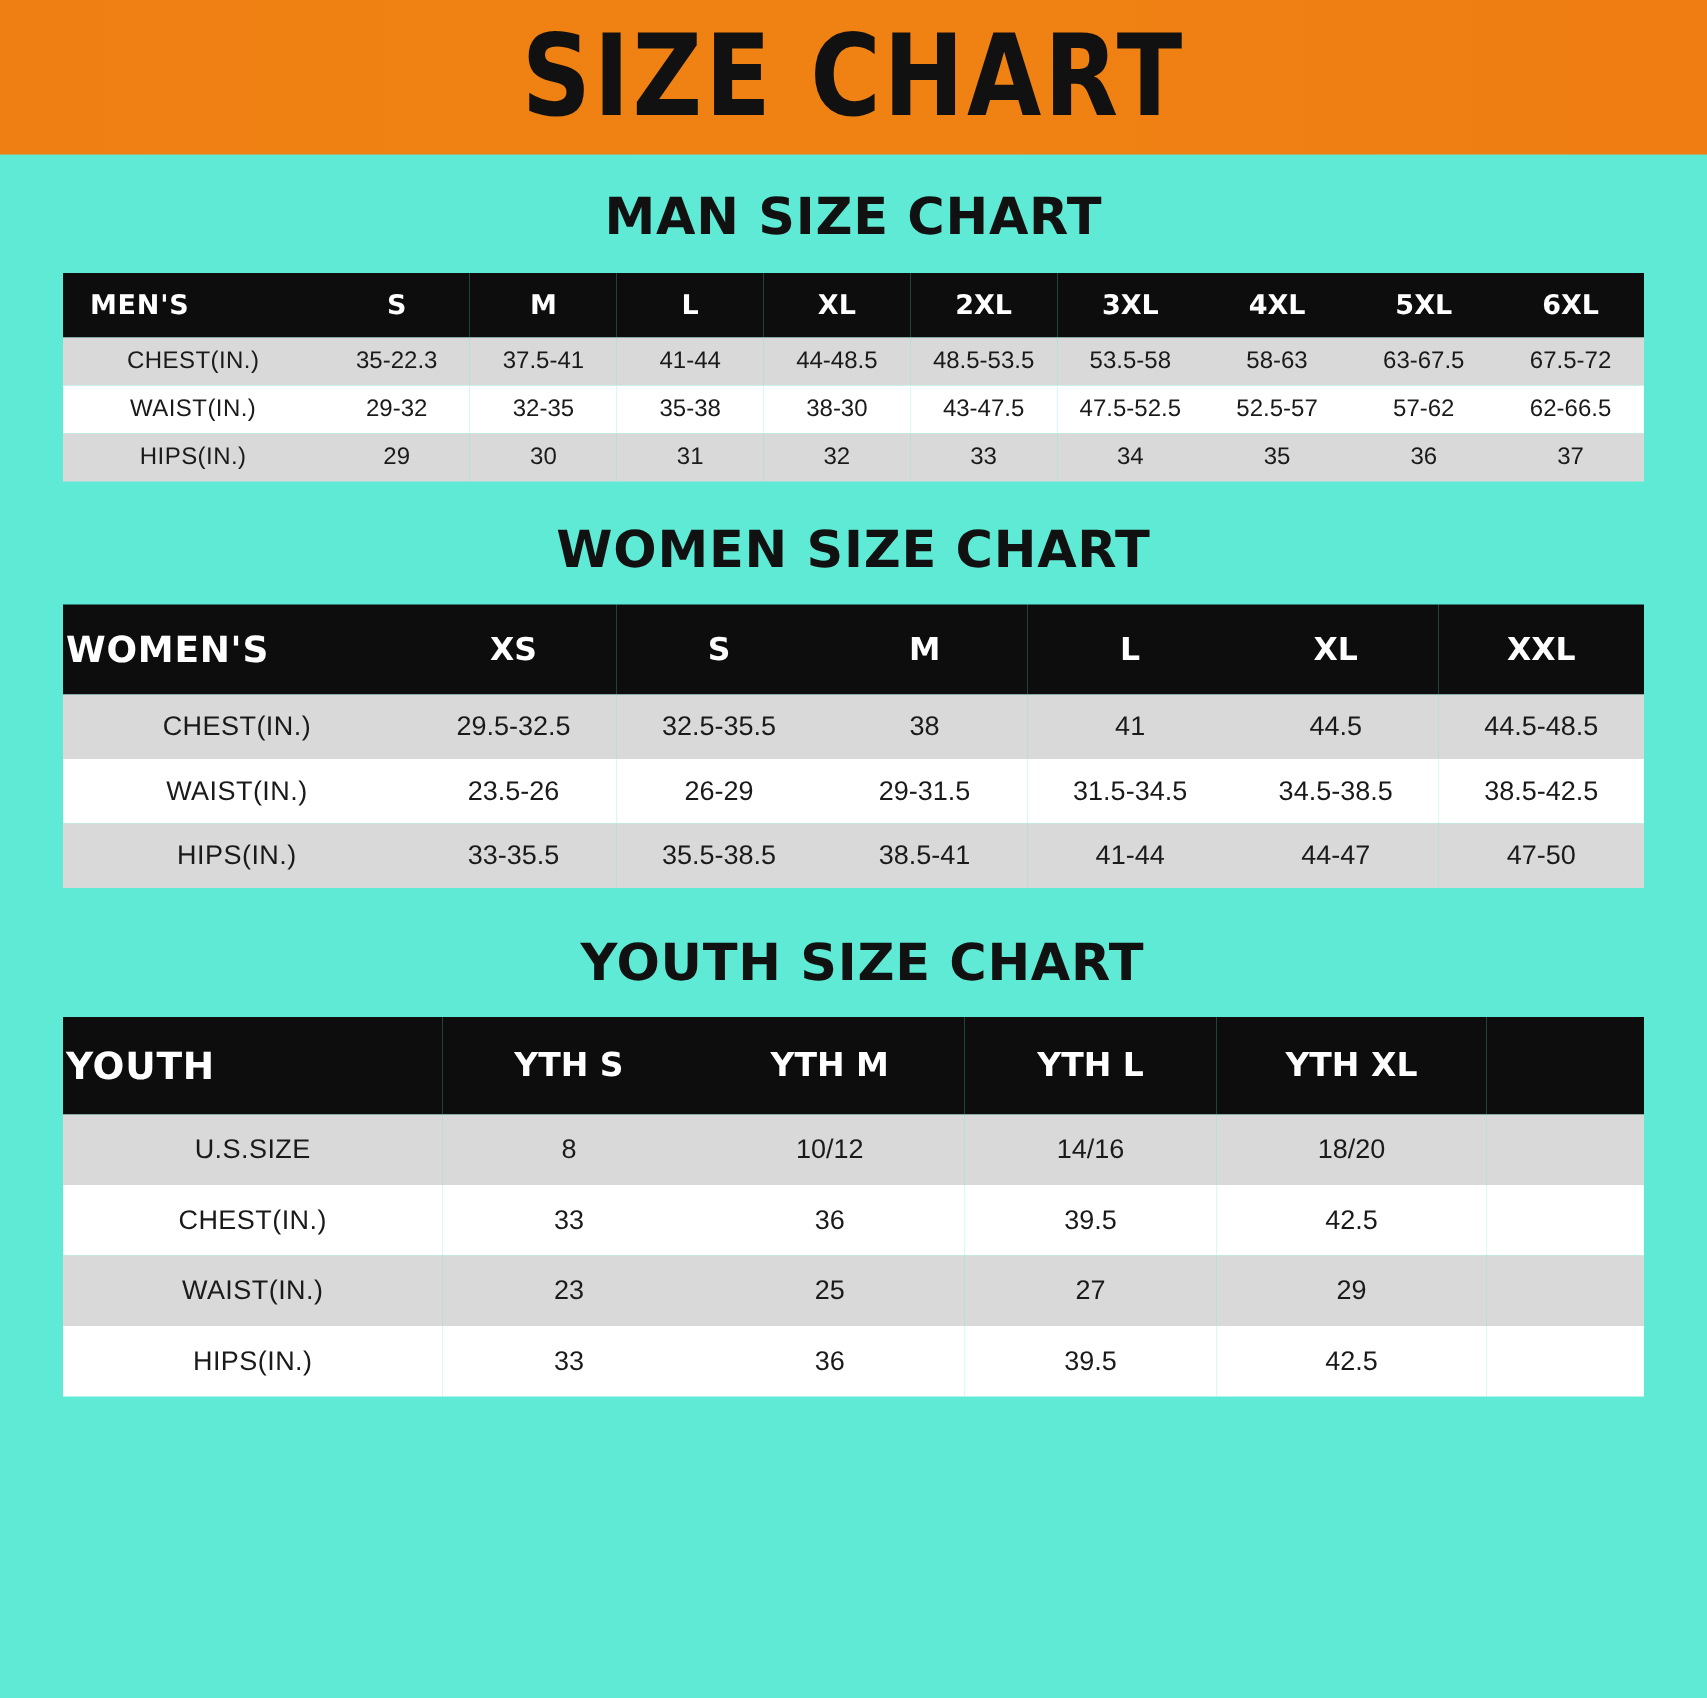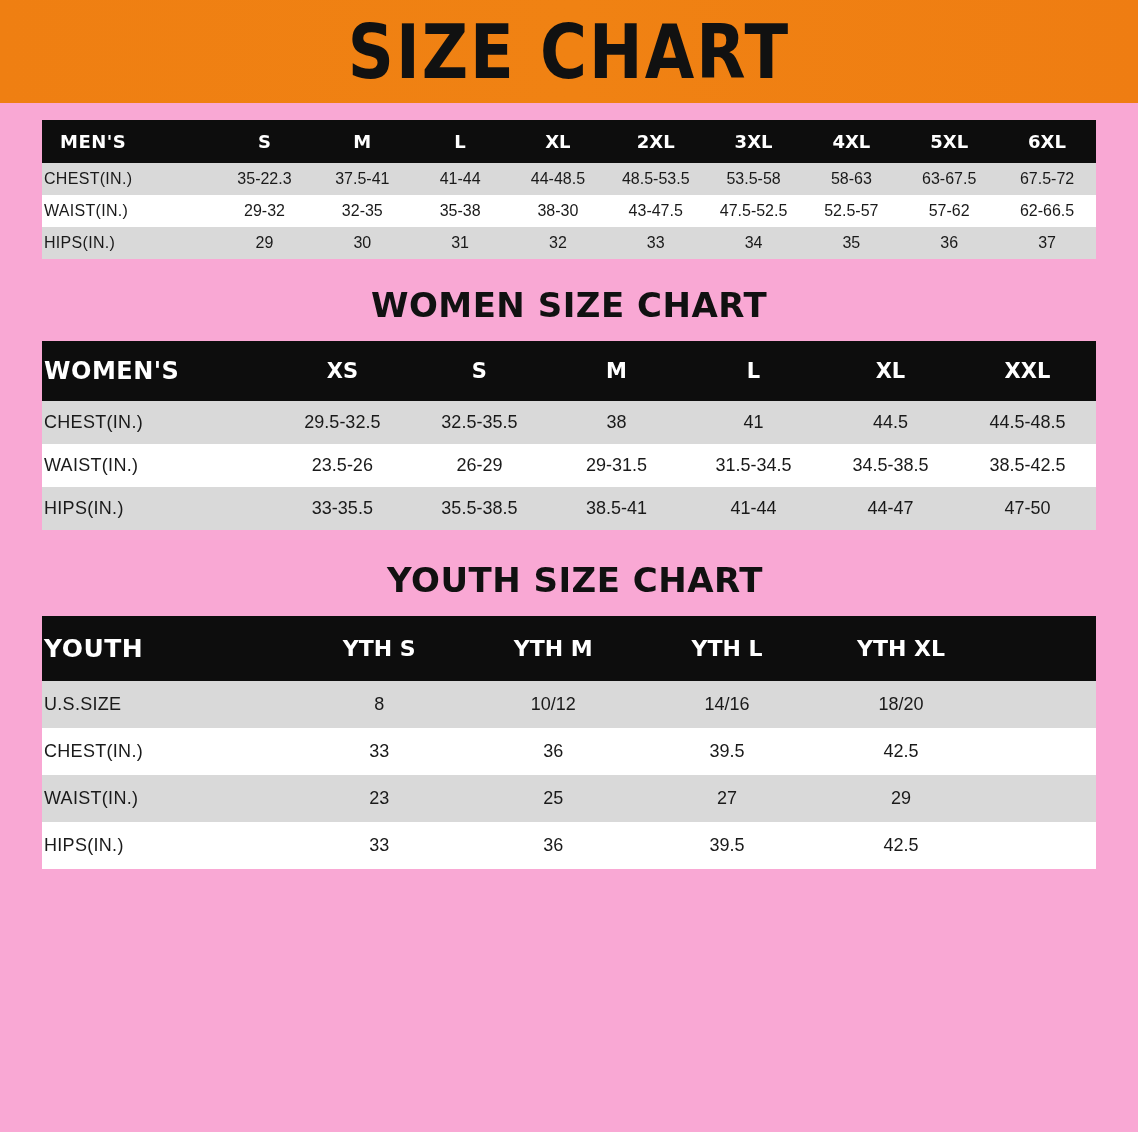--- a/index.html
+++ b/index.html
@@ -6,21 +6,21 @@
   html, body {
     margin: 0; padding: 0;
     width: 1138px; height: 1132px;
     background: #ffffff;
     font-family: "Liberation Sans", sans-serif;
   }
   .page {
     position: relative;
     width: 1138px;
     height: 1132px;
-    background: #f9a8d4;
+    background: #5eead4;
     overflow: hidden;
   }
 
   
   .banner {
     width: 100%;
     height: 103px;
     background: #f07f13;
     background: linear-gradient(90deg,#ef7f12 0%, #f08213 50%, #ef7d12 100%);
     display: flex;
@@ -76,21 +76,21 @@
   }
   tbody td {
     font-family: "Liberation Sans", sans-serif;
     font-size: 17px;
     color: #1a1a1a;
     text-align: center;
     padding: 7px 2px;
     white-space: nowrap;
   }
   tbody td.rowlabel {
-    text-align: left;
+    text-align: center;
     font-size: 17px;
     color: #1a1a1a;
     letter-spacing: 0.3px;
   }
   tbody tr.shade { background: #d9d9d9; }
   tbody tr.plain { background: #ffffff; }
 
   
   #men-table { margin-top: 17px; }
   #men-table thead th { font-size: 18px; }
@@ -120,20 +120,21 @@
 </style>
 </head>
 <body>
 
 <div class="page">
 
   <div class="banner">
     <div class="banner-title">SIZE CHART</div>
   </div>
 
+  <div class="section-title t-man">MAN SIZE CHART</div>
   <div class="table-wrap">
     <table id="men-table">
       <colgroup>
         <col style="width:16.5%">
           <col style="width:9.3%">
           <col style="width:9.3%">
           <col style="width:9.3%">
         <col style="width:9.3%">
           <col style="width:9.3%">
           <col style="width:9.3%">

